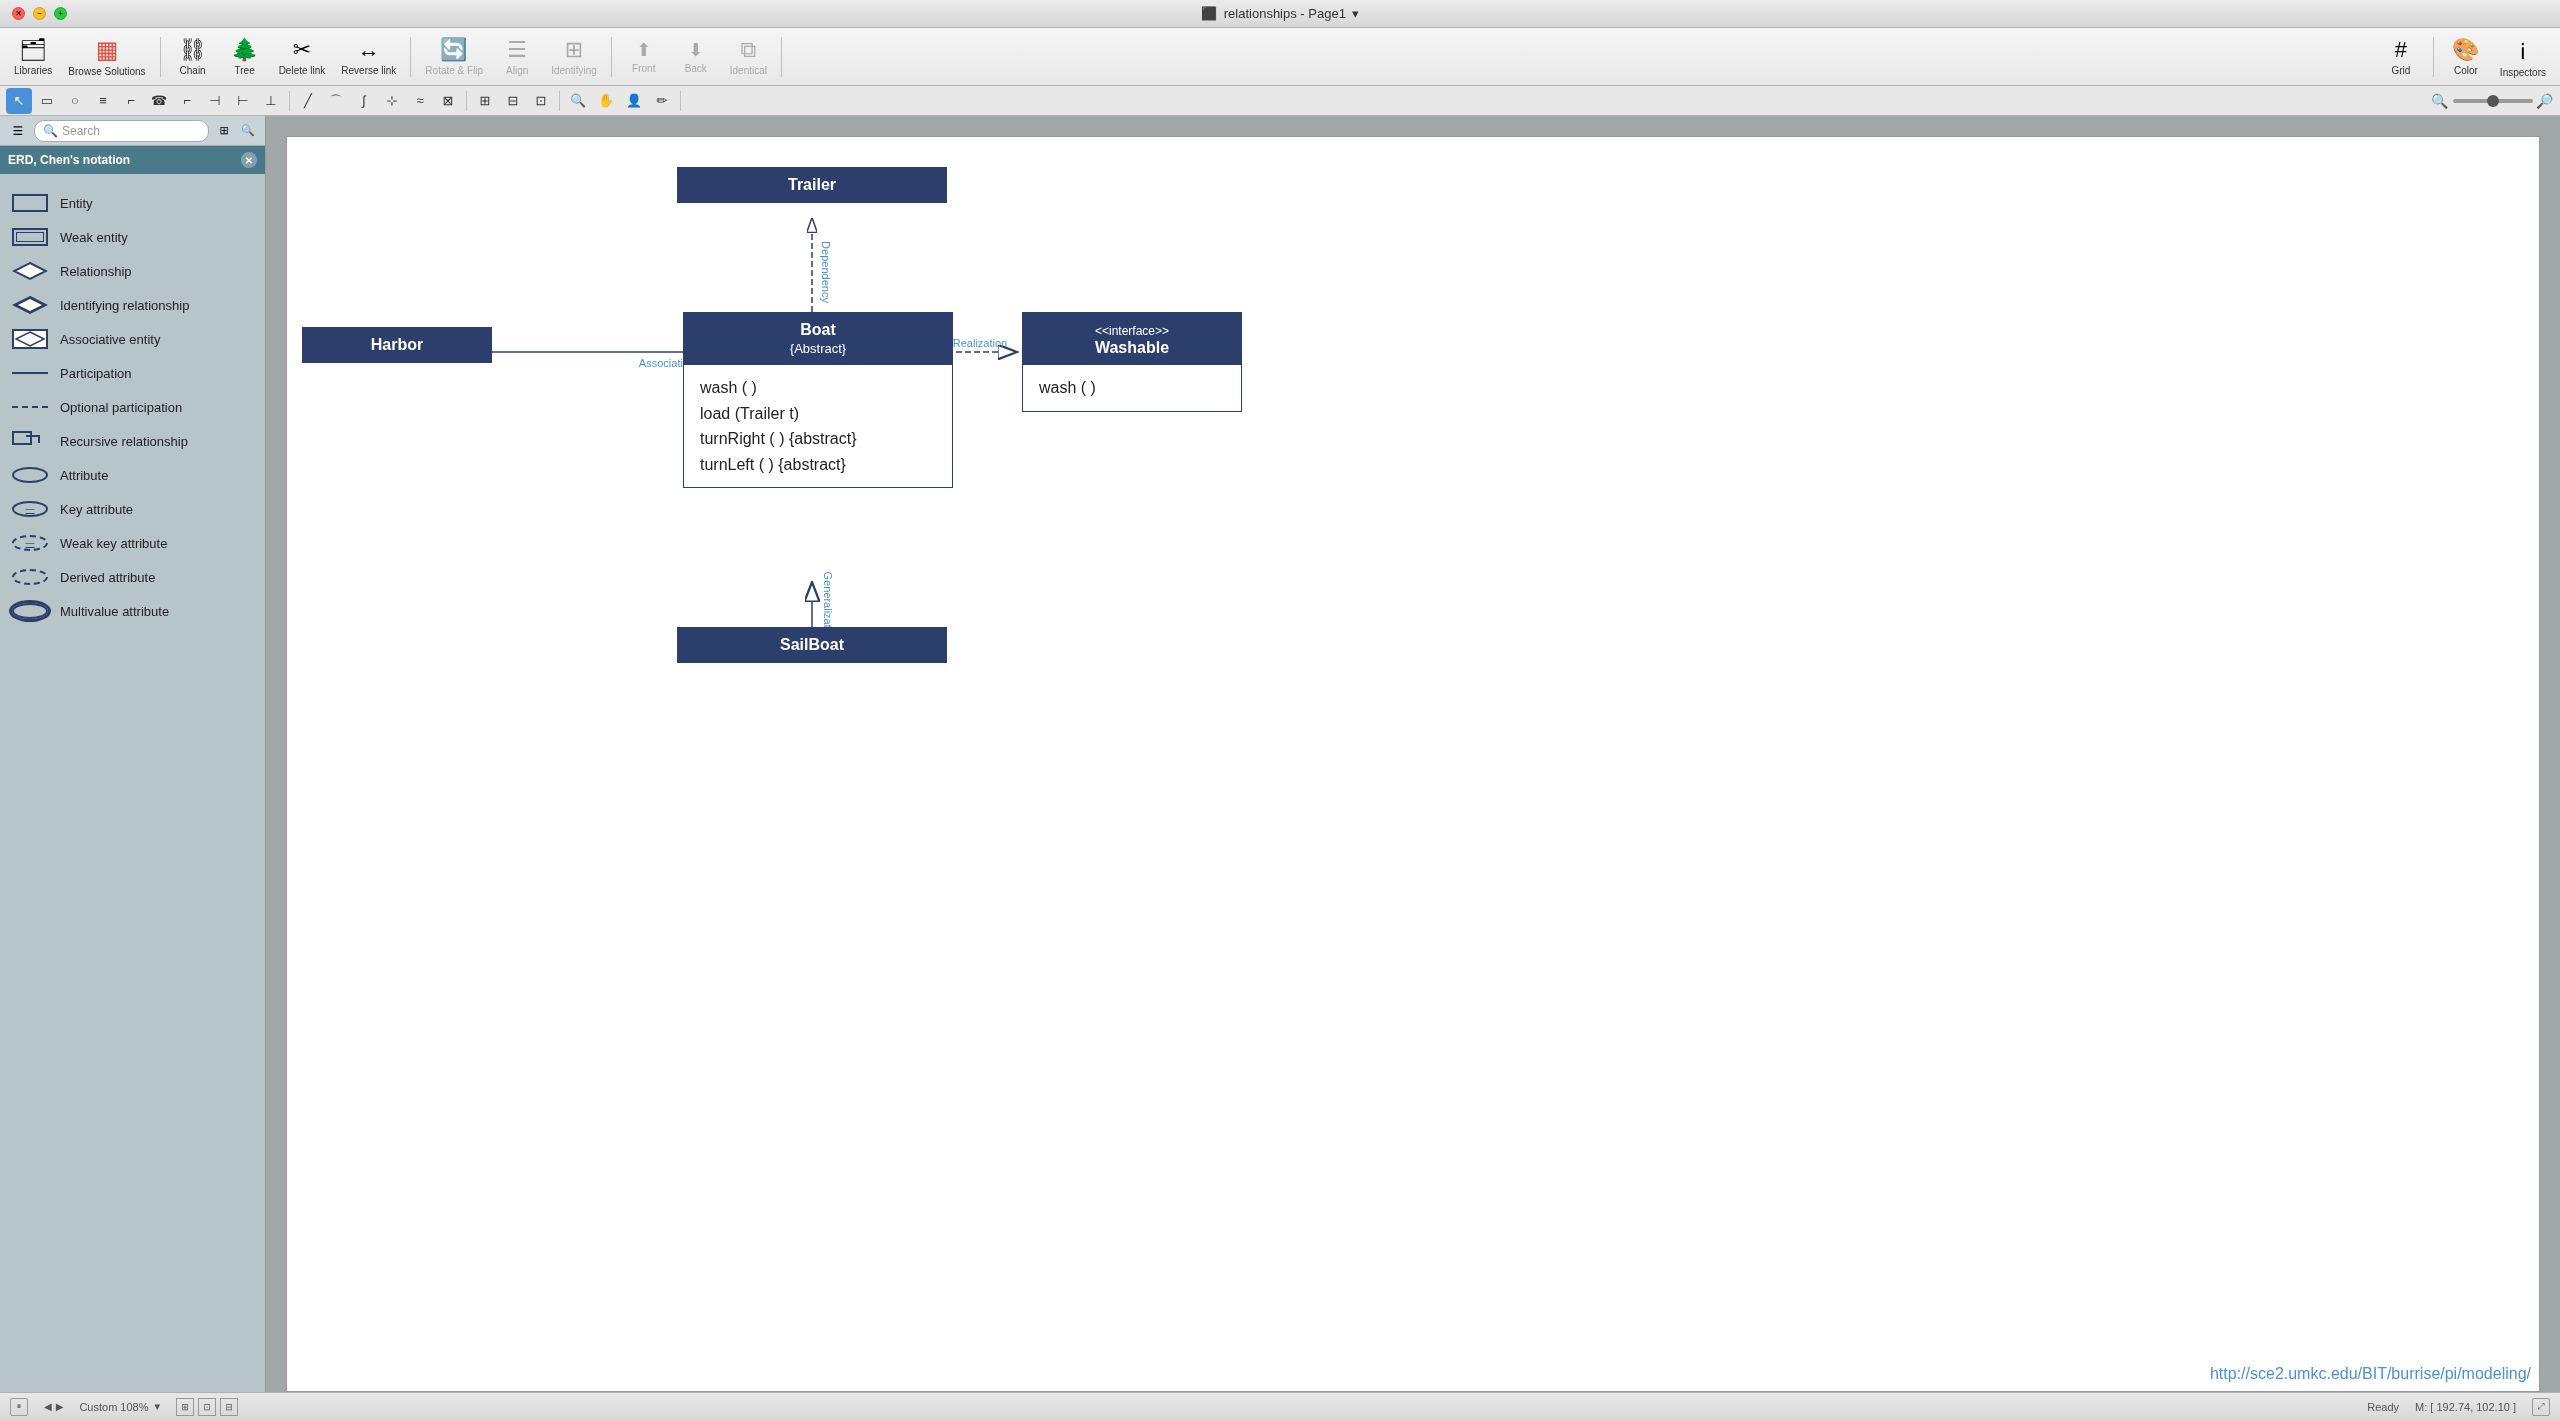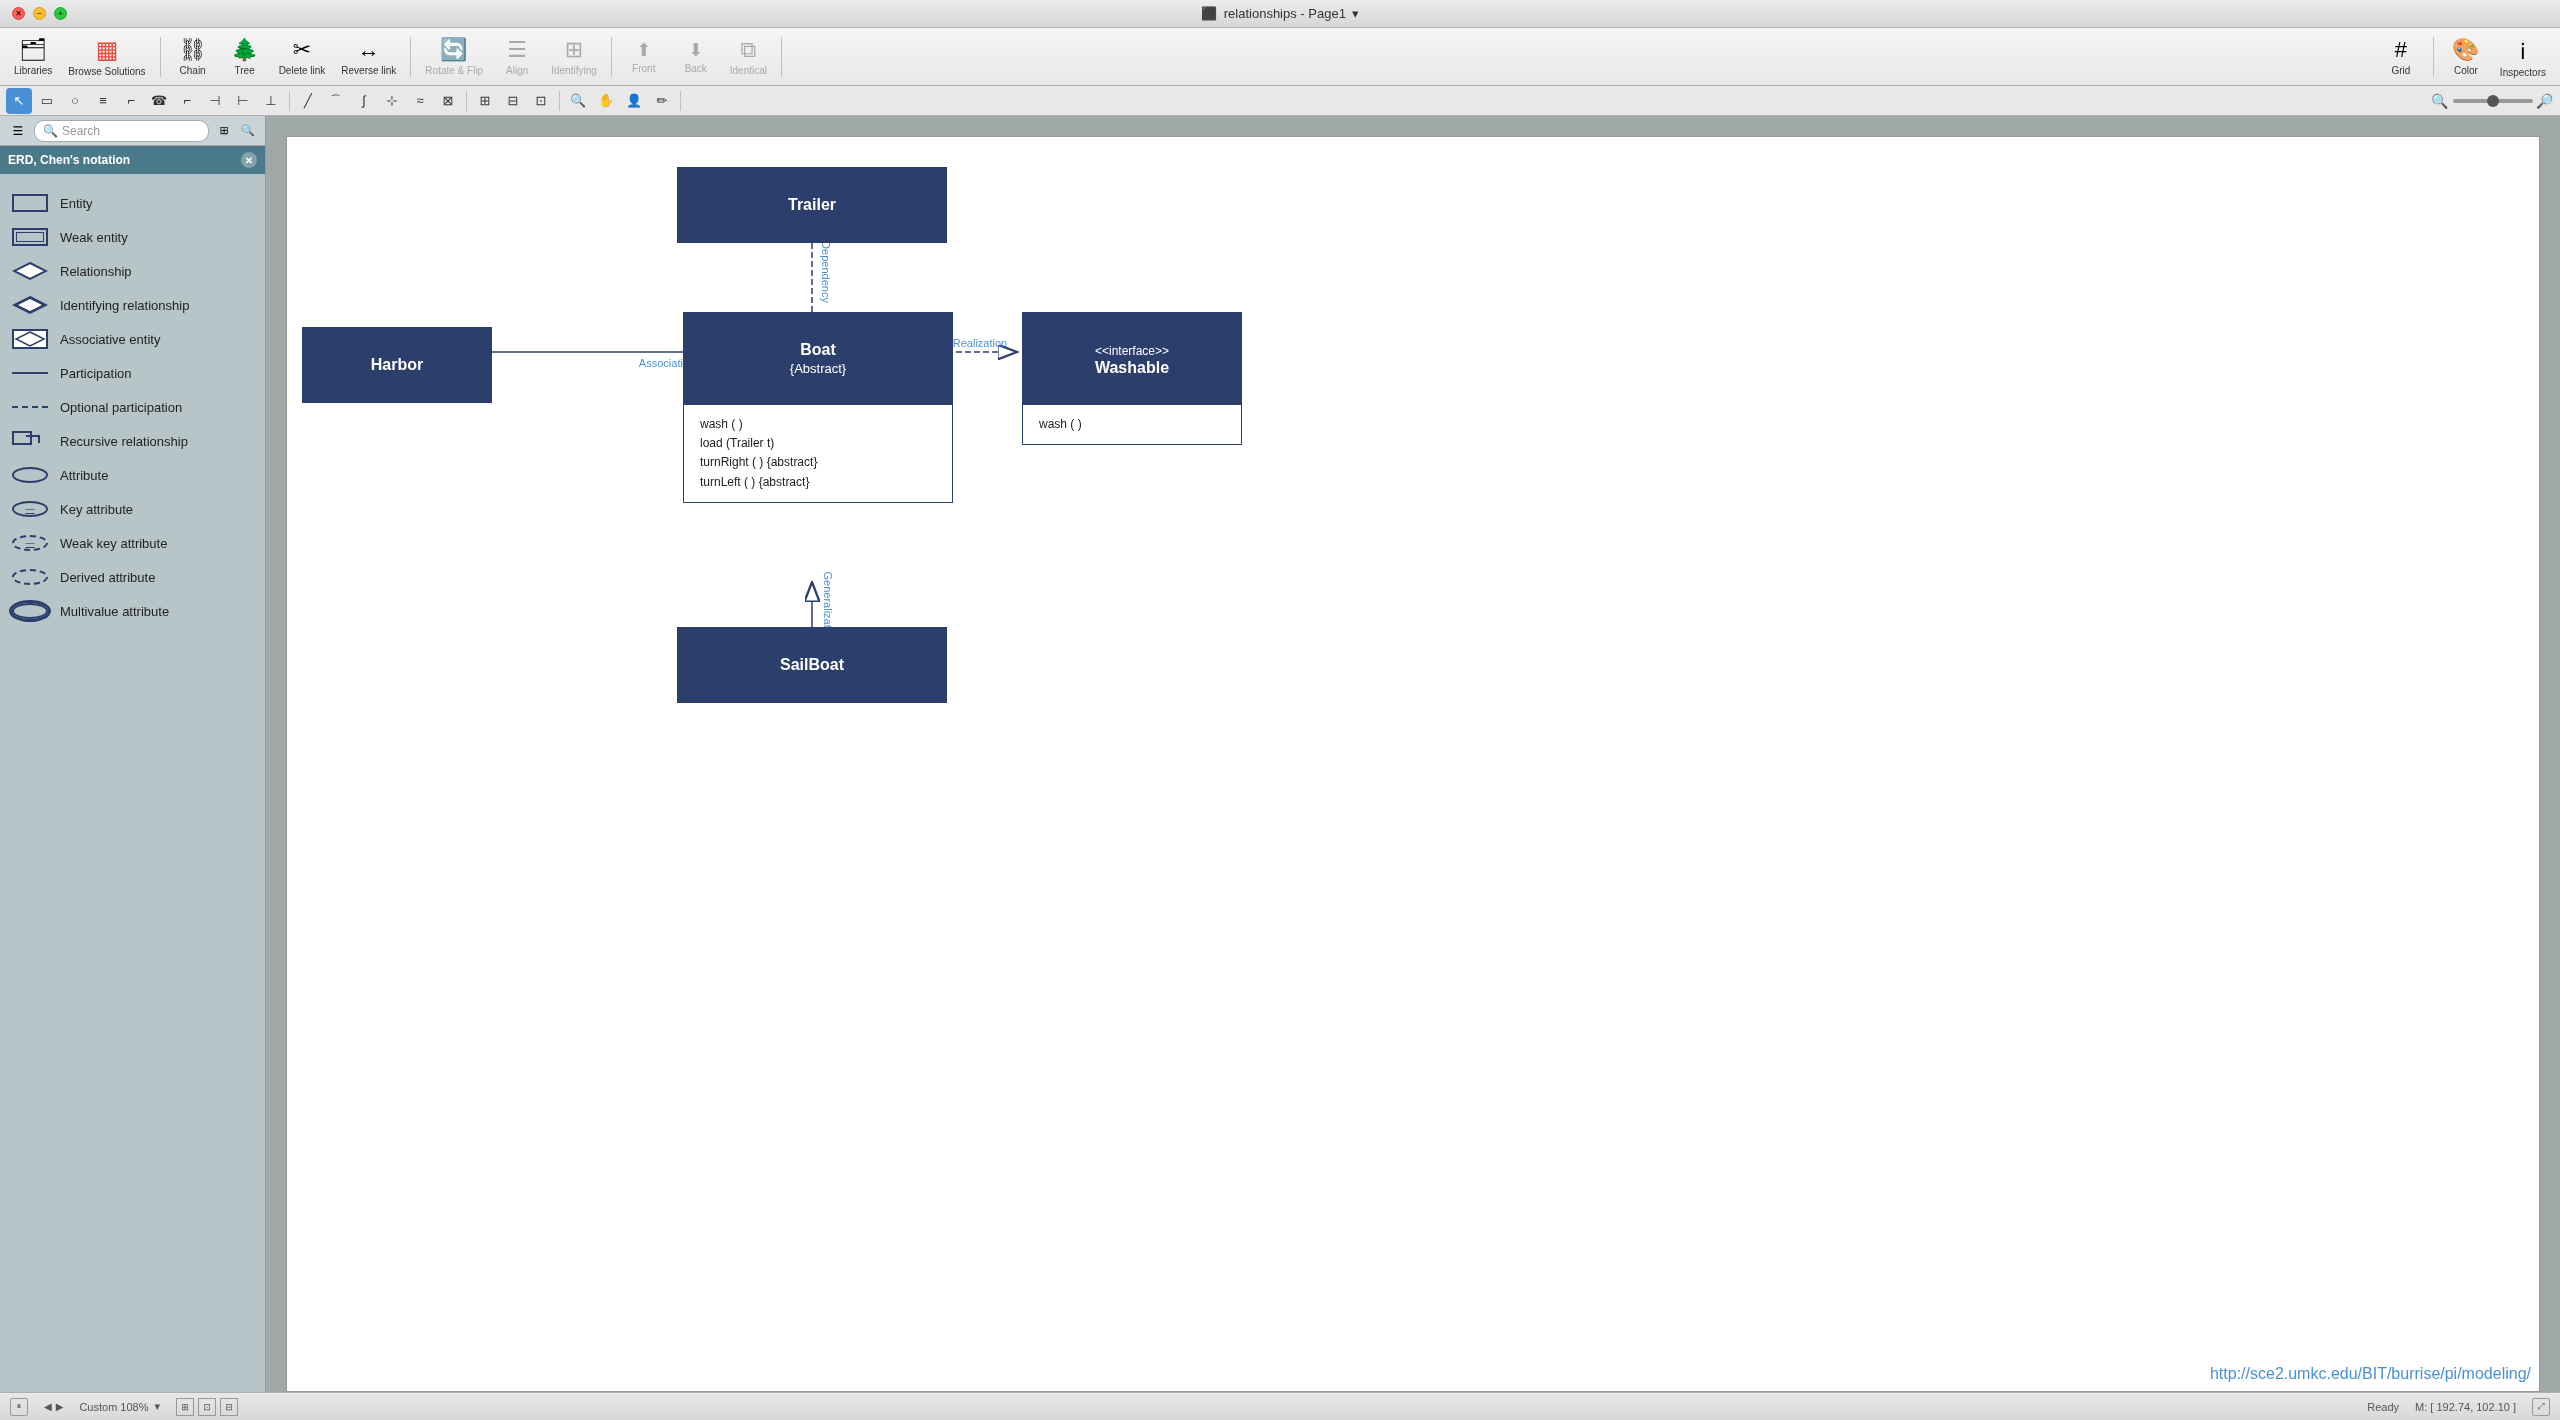--- a/index.html
+++ b/index.html
@@ -201,25 +201,25 @@
       position: absolute;
       border: 1px solid #2c3e6b;
       background: white;
     }
     .entity-header {
       background: #2c3e6b;
       color: white;
       font-size: 16px;
       font-weight: bold;
       text-align: center;
-      padding: 28px 16px;
+      padding: 8px 16px;
     }
     .entity-body {
       padding: 10px 16px;
-      font-size: 12px;
+      font-size: 16px;
       color: #222;
       line-height: 1.6;
     }
 
     
     svg.diagram-svg {
       position: absolute;
       top: 0; left: 0;
       width: 100%; height: 100%;
       overflow: visible;

